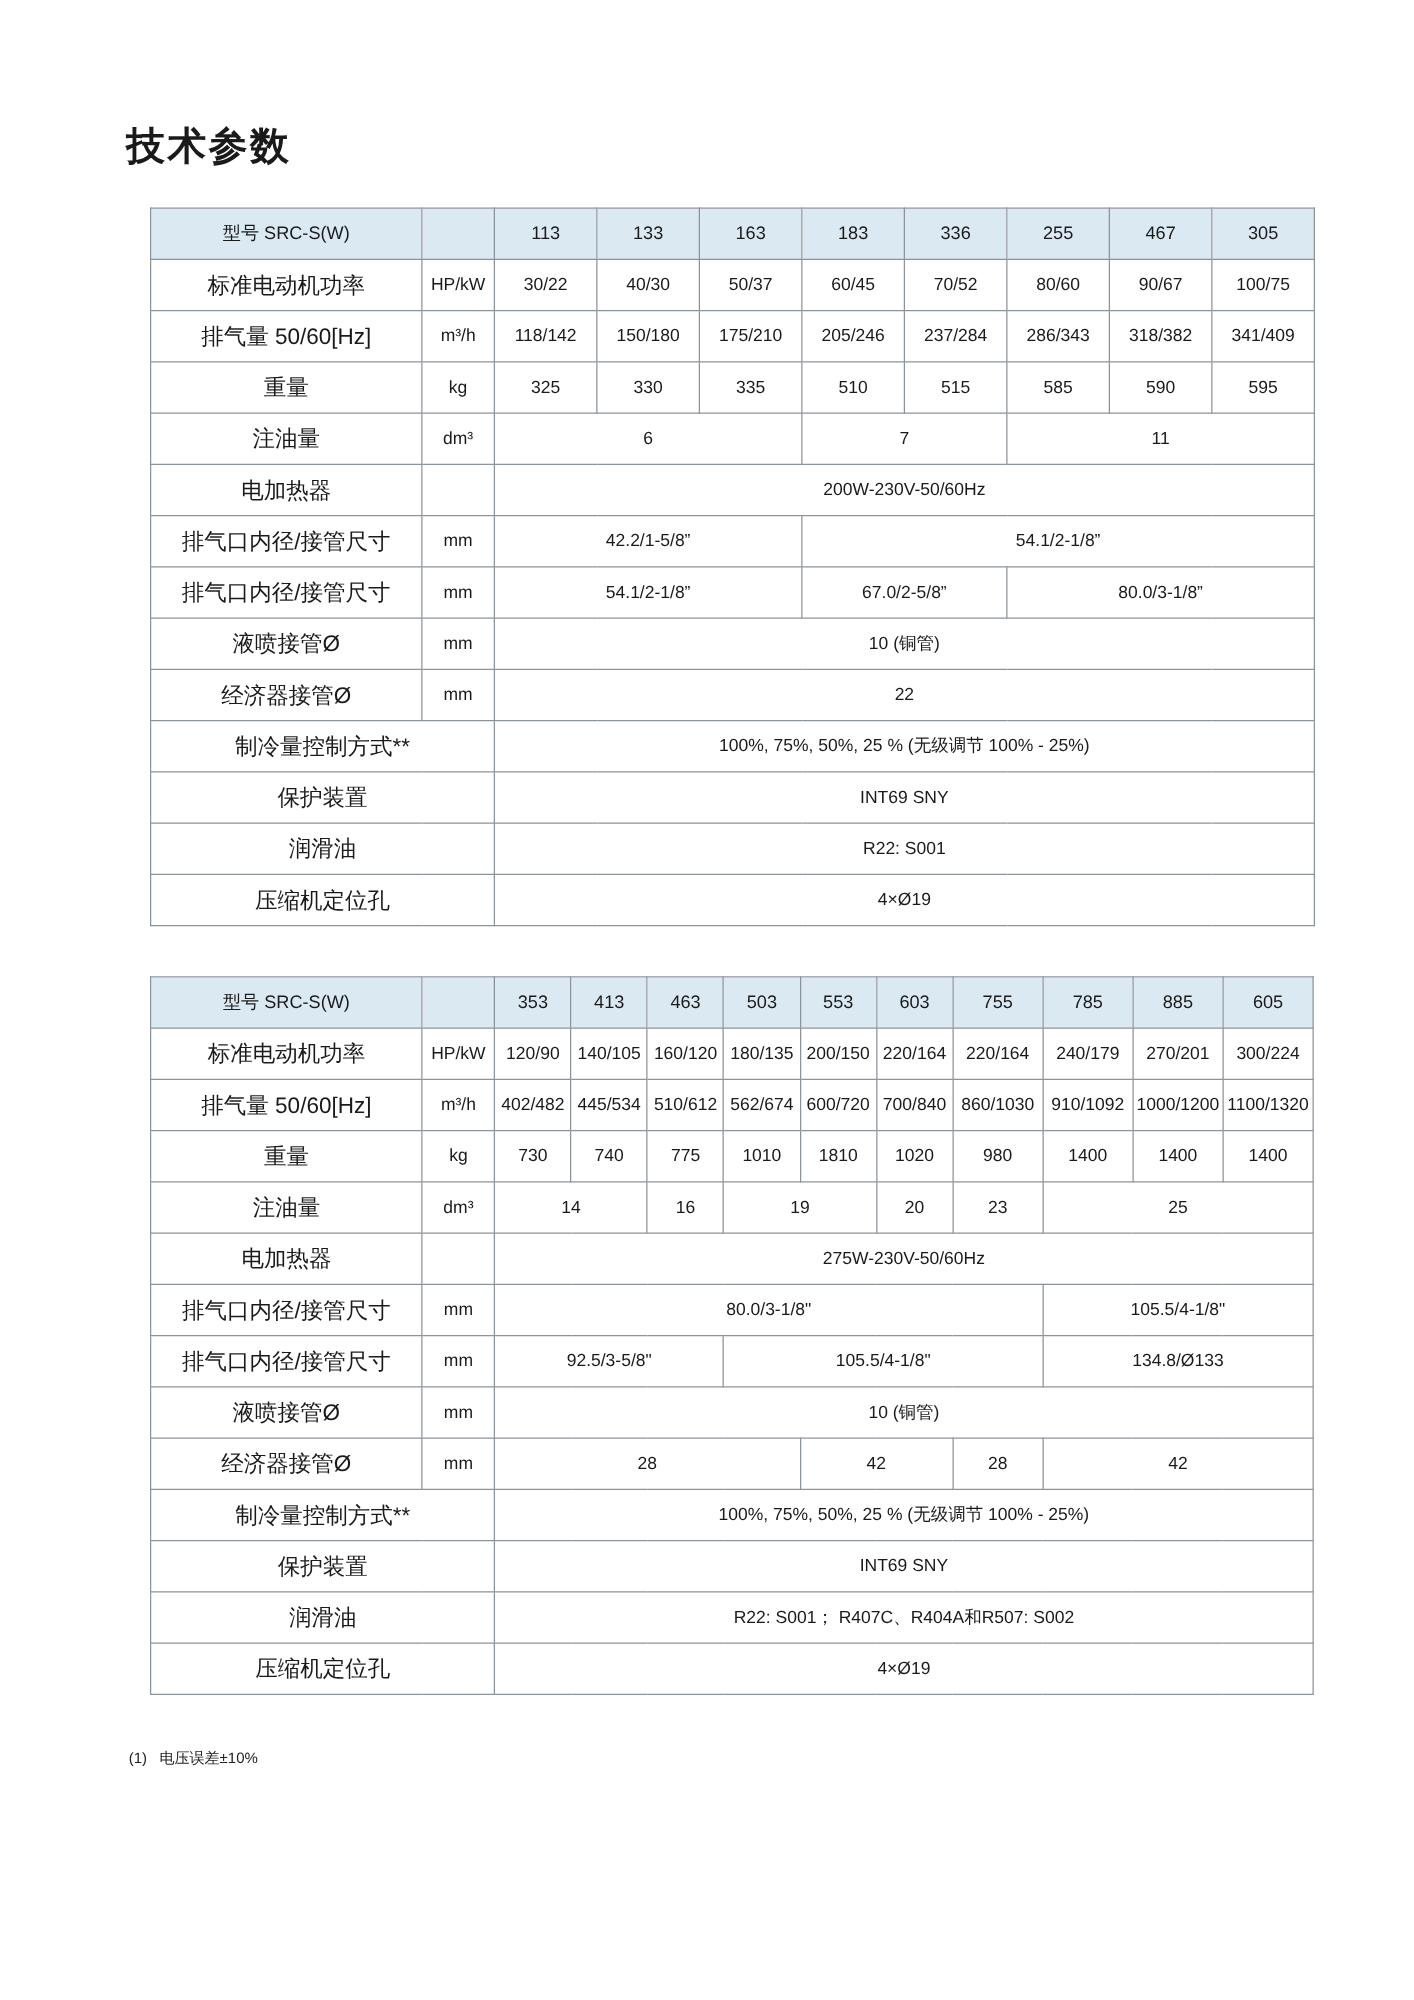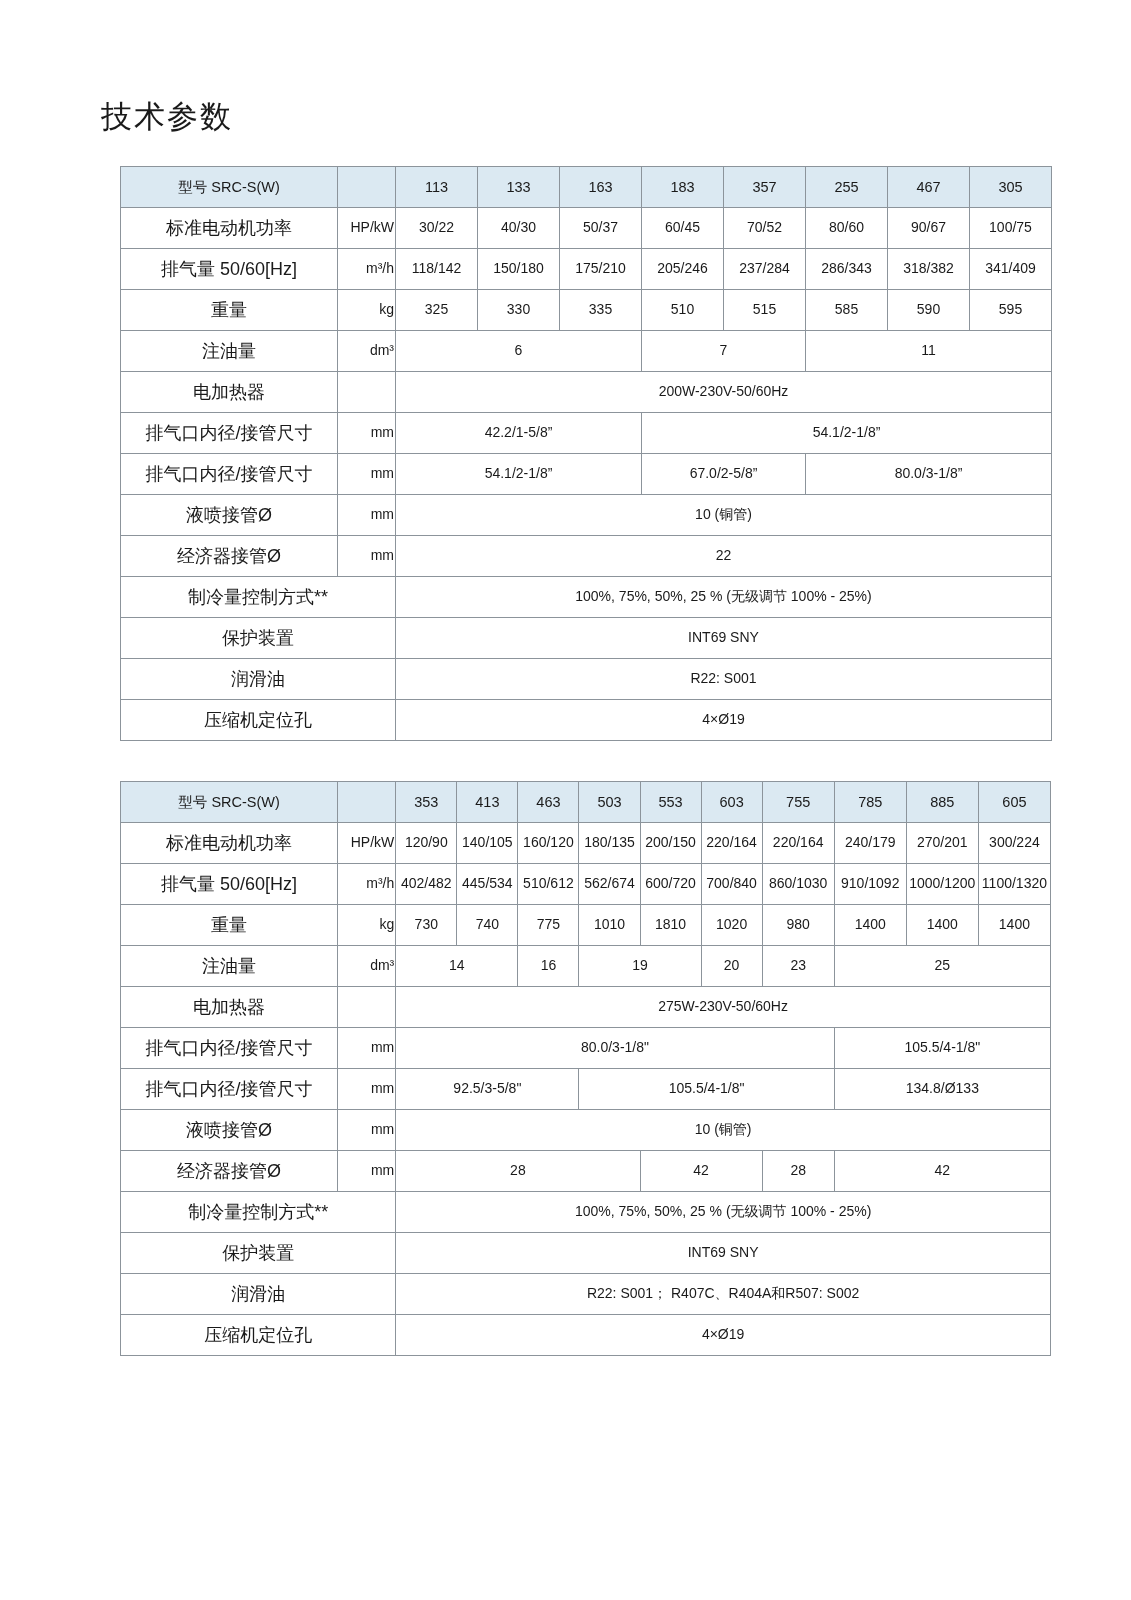--- a/index.html
+++ b/index.html
@@ -11,21 +11,21 @@
   body{
     width:1131px;height:1600px;
     background:#ffffff;
     color:var(--text);
     font-family:"Liberation Sans","DejaVu Sans",sans-serif;
   }
   .page{position:relative;width:1131px;height:1600px;overflow:hidden;}
   .title{
     margin:96px 0 0 101px;
     font-size:31px;
-    font-weight:400;
+    font-weight:700;
     letter-spacing:2px;
   }
   table.spec{
     border-collapse:collapse;
     table-layout:fixed;
     margin-left:120px;
     width:931px;
   }
   #table1{margin-top:28px;}
   #table2{margin-top:40px;}
@@ -39,21 +39,21 @@
     font-size:14px;
     line-height:1.25;
     white-space:nowrap;
     overflow:hidden;
   }
   table.spec thead th{
     background:var(--header-bg);
     font-size:14.5px;
   }
   table.spec td.lbl{font-size:18px;}
-  table.spec td.unit{font-size:14px;text-align:right;}
+  table.spec td.unit{font-size:14px;}
   table.spec td.val{font-size:14px;}
   .footnote{
     margin:42px 0 0 103px;
     font-size:12px;
     color:#222222;
     white-space:pre;
   }
 </style>
 </head>
 <body>
@@ -69,21 +69,21 @@
       <col span="8" style="width:82px">
     </colgroup>
   <thead>
         <tr>
           <th class="hl">型号 SRC-S(W)</th>
           <th class="hu"></th>
           <th class="hm">113</th>
           <th class="hm">133</th>
           <th class="hm">163</th>
           <th class="hm">183</th>
-          <th class="hm">357</th>
+          <th class="hm">336</th>
           <th class="hm">255</th>
           <th class="hm">467</th>
           <th class="hm">305</th>
         </tr>
       </thead>
       <tbody>
         <tr>
           <td class="lbl">标准电动机功率</td>
           <td class="unit">HP/kW</td>
           <td class="val">30/22</td>
@@ -292,14 +292,15 @@
           <td colspan="2" class="lbl">润滑油</td>
           <td colspan="10" class="val">R22: S001； R407C、R404A和R507: S002</td>
         </tr>
         <tr>
           <td colspan="2" class="lbl">压缩机定位孔</td>
           <td colspan="10" class="val">4×Ø19</td>
         </tr>
       </tbody>
     </table>
 
+  <div class="footnote">(1)   电压误差±10%</div>
 
 </div>
 
 </body></html>

